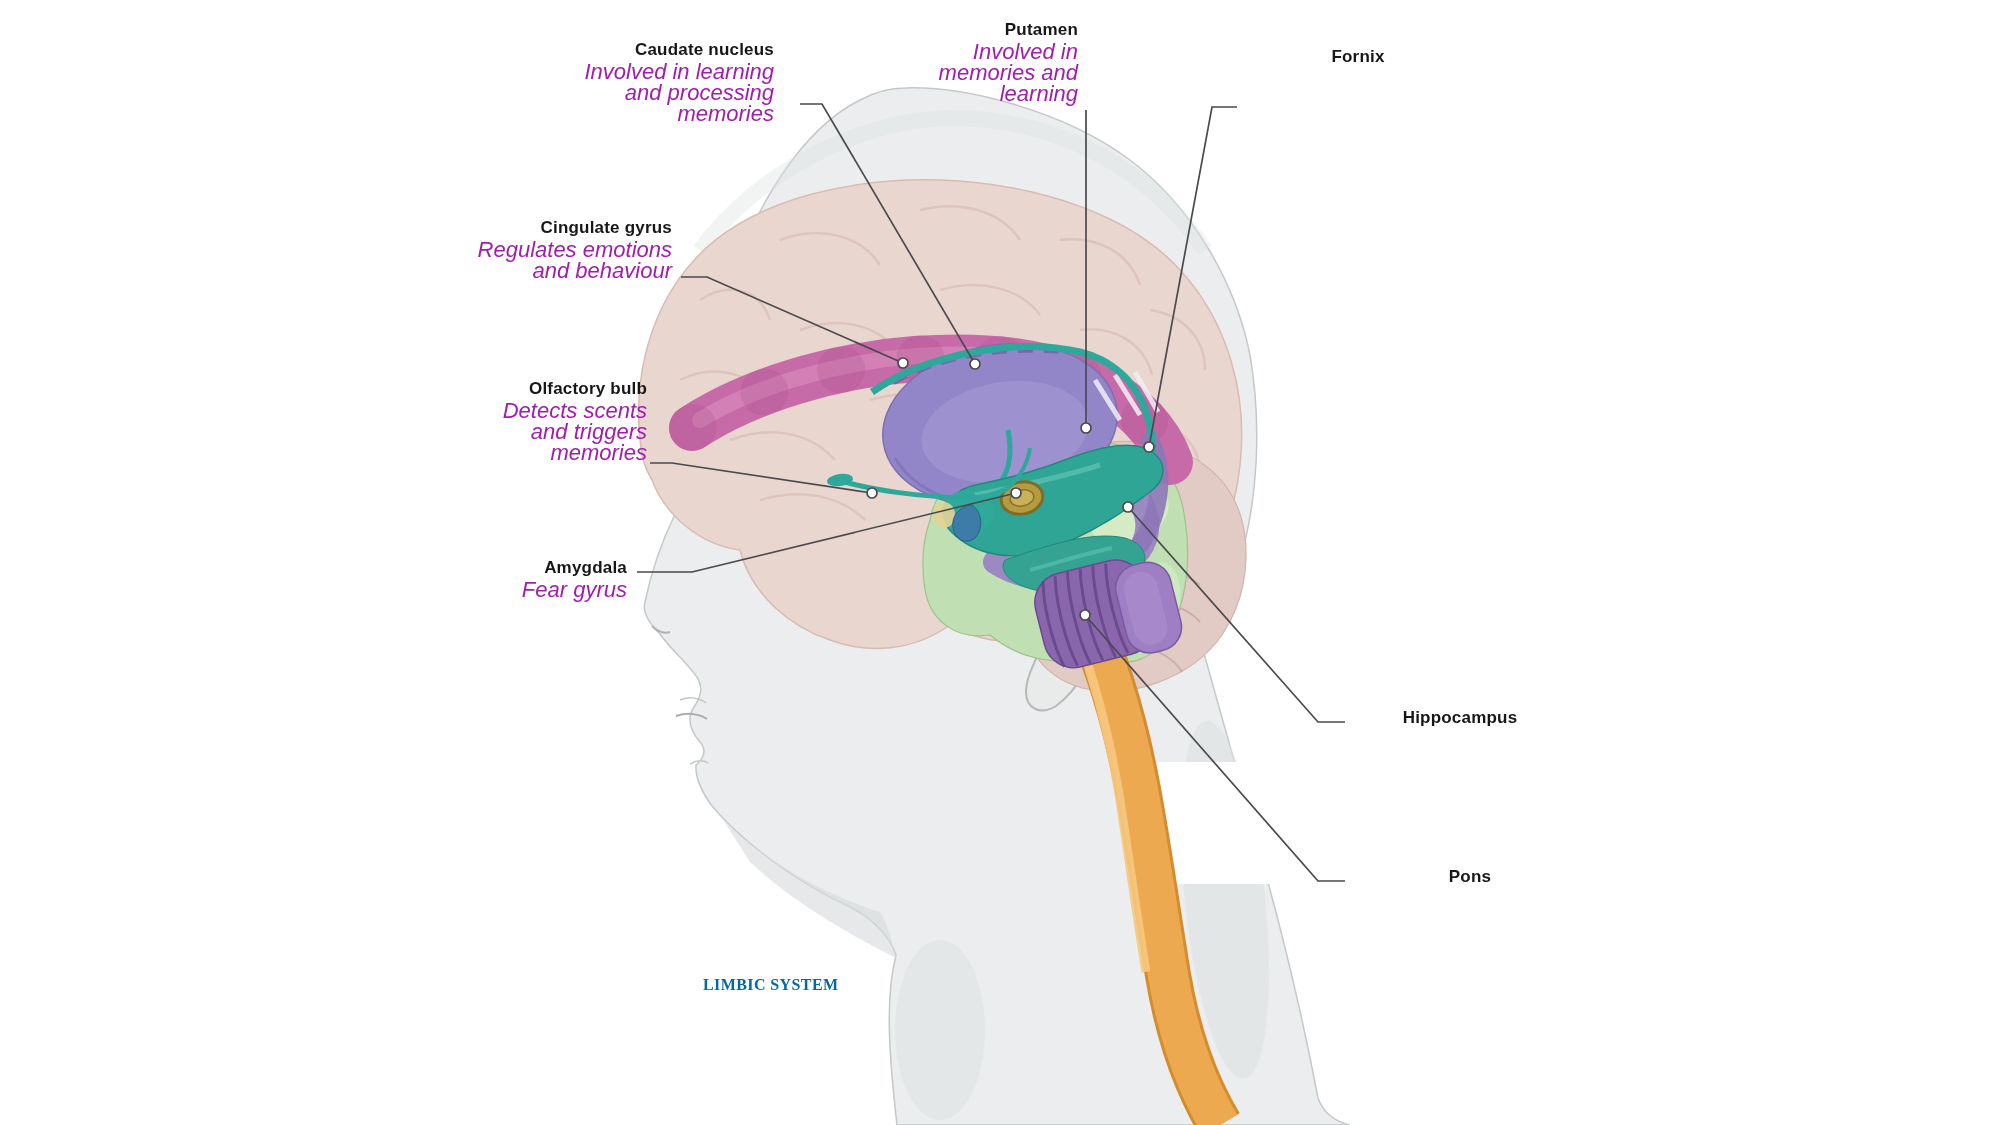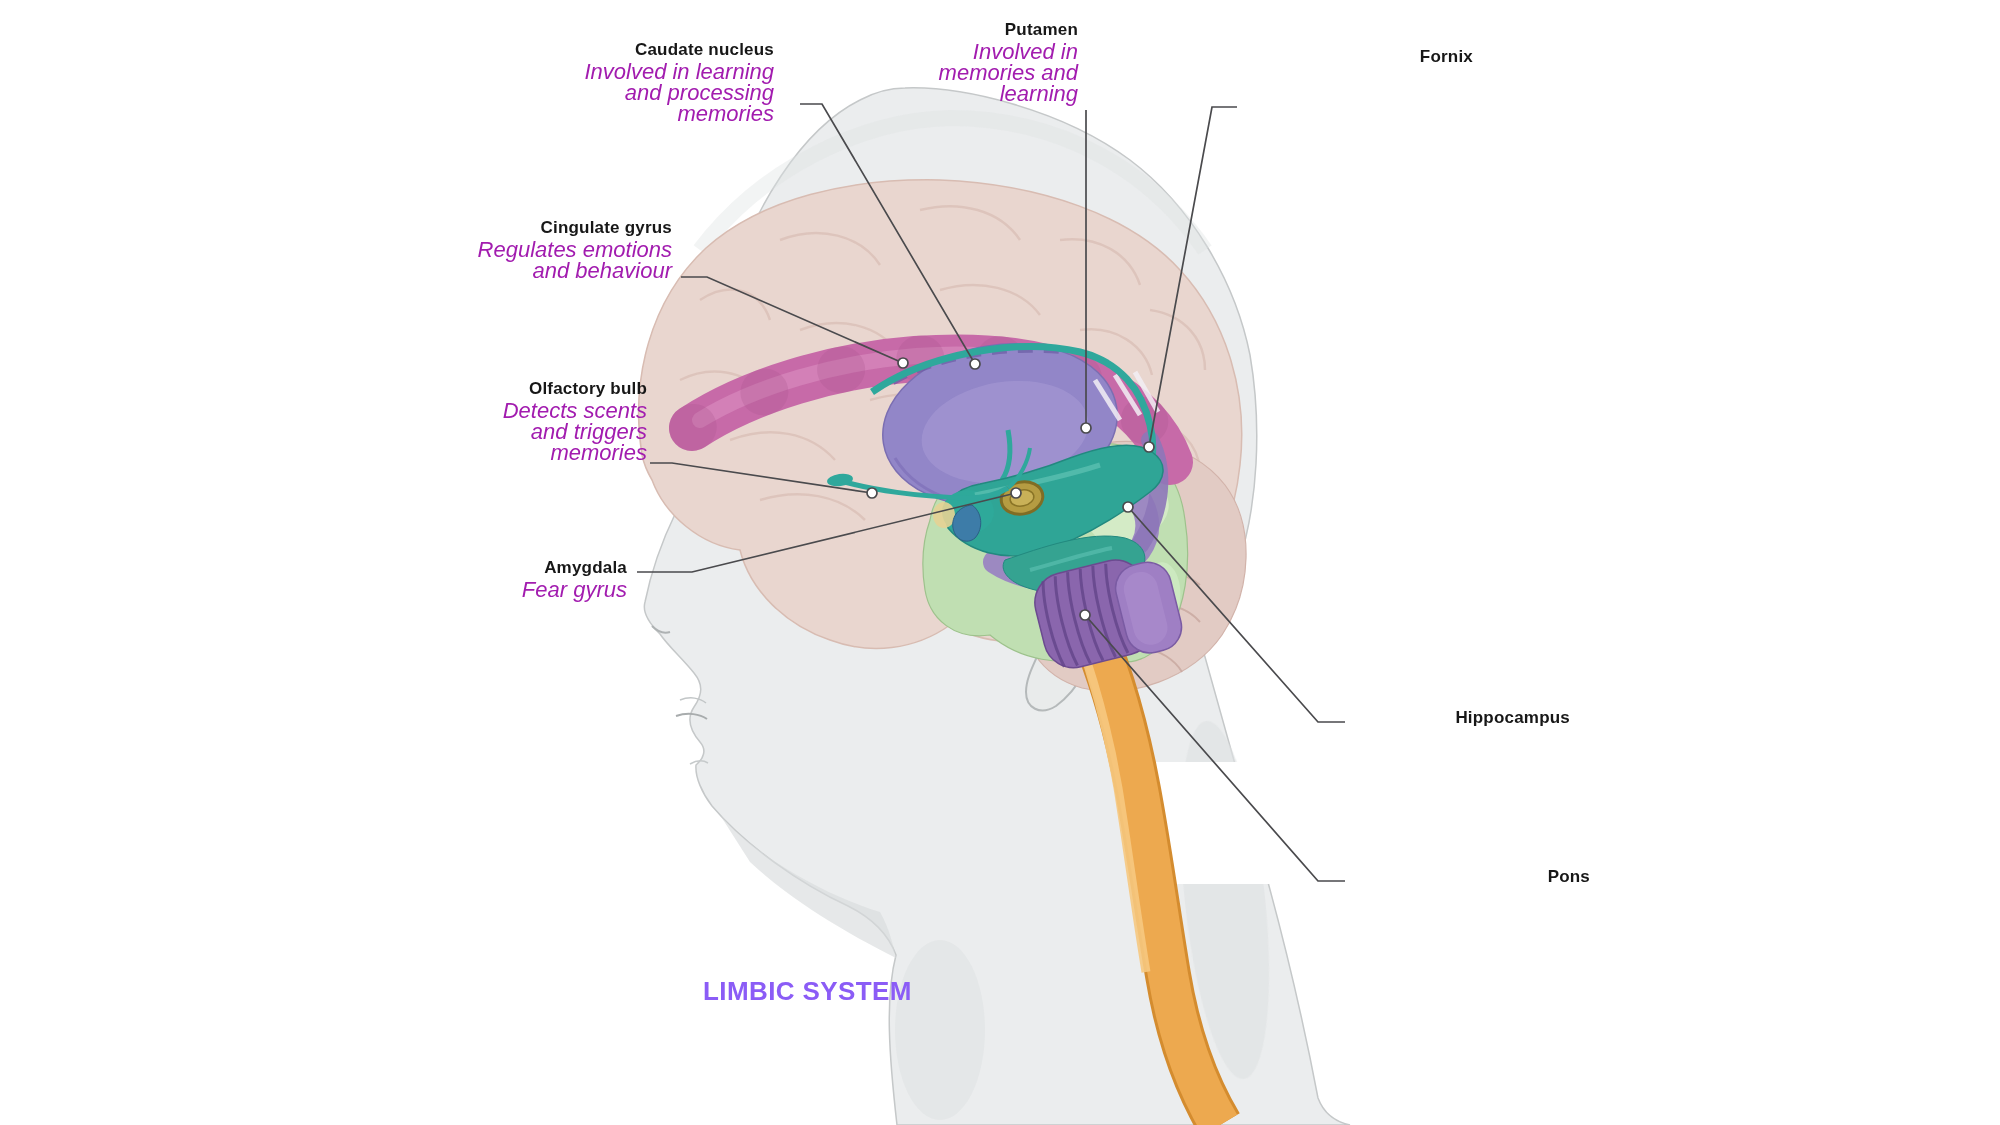--- a/index.html
+++ b/index.html
@@ -4,23 +4,23 @@
 <style>
   html,body{margin:0;padding:0;background:#ffffff;}
   #canvas{position:relative;width:2000px;height:1125px;background:#ffffff;overflow:hidden;
           font-family:"Liberation Sans",sans-serif;}
   .label{position:absolute;}
   .label .title{font-family:"Liberation Sans",sans-serif;font-weight:bold;font-size:17px;
                 line-height:22px;color:#171717;letter-spacing:.2px;}
   .label .desc{font-family:Liberation Sans, sans-serif;font-style:italic;font-size:22px;
                line-height:21px;color:#a21caf;white-space:pre-line;}
   .label.right-aligned{text-align:right;}
-  .label.left-aligned{text-align:right;}
-  #figure-caption{position:absolute;left:703px;top:976px;font-family:Liberation Sans, sans-serif;
-                  font-weight:bold;font-size:26px;letter-spacing:.4px;color:#8b5cf6;}
+  .label.left-aligned{text-align:center;}
+  #figure-caption{position:absolute;left:703px;top:976px;font-family:Liberation Serif, serif;
+                  font-weight:bold;font-size:16px;letter-spacing:.4px;color:#0369a1;}
   svg{position:absolute;left:0;top:0;}
 </style>
 </head>
 <body>
 
 <div id="canvas">
 
 <svg width="2000" height="1125" viewBox="0 0 2000 1125">
 
   <g>

